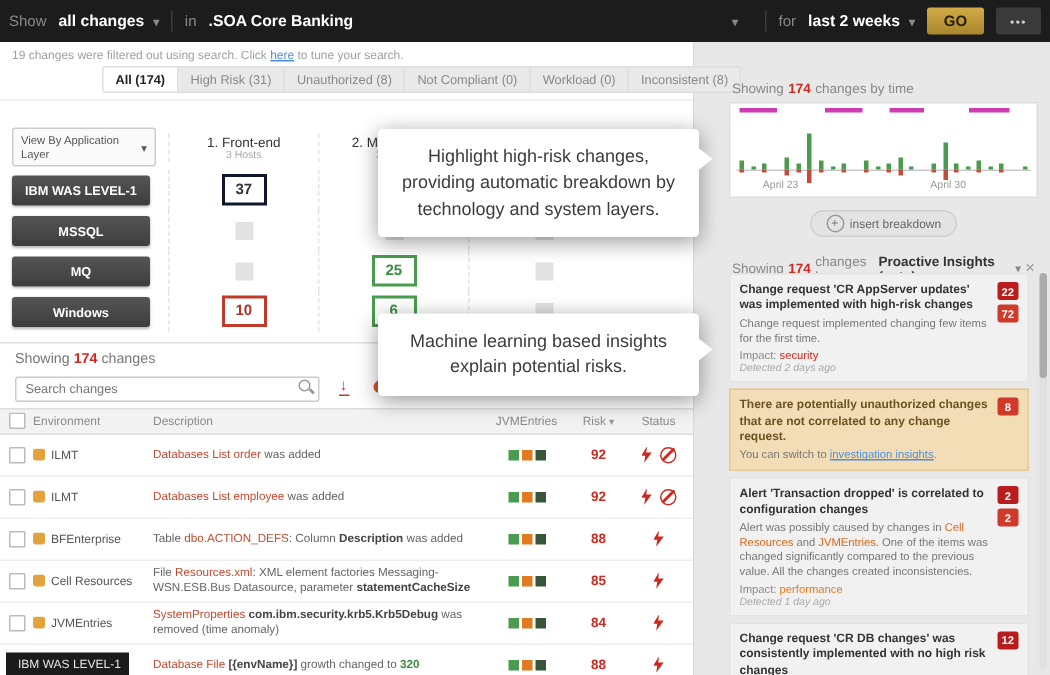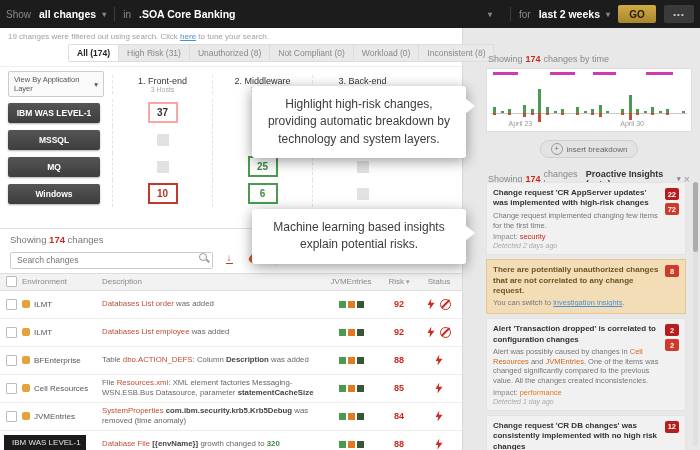--- a/index.html
+++ b/index.html
@@ -23,35 +23,35 @@
   .left-panel{position:absolute;top:28px;left:0;width:463px;bottom:0;background:#fff;
               border-right:1px solid #d8d8d8;box-sizing:border-box}
   .filter-msg{padding:4px 8px 0;font-size:8px;color:#a0a0a0}
   .lnk{color:#4a90d9;text-decoration:underline;cursor:pointer}
   .tabs{display:flex;margin:3px 0 0 68px;background:#e9e9e9;border:1px solid #ddd;width:max-content;border-radius:2px}
   .tab{font-size:8.5px;color:#888;padding:3px 8px;cursor:pointer;border-right:1px solid #ddd;white-space:nowrap}
   .tab.active{background:#fff;color:#222;font-weight:bold}
   .tab:last-child{border-right:none}
 
   
-  .matrix{border-top:1px solid #eee;margin-top:4px;padding-top:2px}
+  .matrix{border-top:1px solid #eee;margin-top:4px;padding-top:16px}
   .mheader{display:grid;grid-template-columns:112px 100px 100px 100px;align-items:center}
   .viewby{display:flex;align-items:center;justify-content:space-between;margin:2px 8px;border:1px solid #ccc;
           background:#fafafa;font-size:7.5px;color:#555;padding:3px 5px;border-radius:2px;cursor:pointer}
   .mcol{text-align:center;border-left:1px dashed #e3e3e3;padding:1px 0}
   .mcol-title{font-size:9px;font-weight:normal;color:#333}
   .mcol-sub{font-size:7px;color:#aaa}
   .mrow{display:grid;grid-template-columns:112px 100px 100px 100px;align-items:center;height:27px}
   .mlabel{background:linear-gradient(#555,#3d3d3d);color:#fff;font-size:8.5px;font-weight:bold;display:flex;
           align-items:center;justify-content:center;height:20px;margin:0 12px 0 8px;border-radius:2px;
           cursor:pointer;box-shadow:0 1px 2px rgba(0,0,0,.3);white-space:nowrap;overflow:hidden}
   .mcellwrap{display:flex;align-items:center;justify-content:center;border-left:1px dashed #e3e3e3;height:27px}
   .mcell{width:26px;height:17px;background:#fff;display:flex;align-items:center;justify-content:center;
          font-size:10px;font-weight:bold;cursor:pointer}
-  .mcell.neutral{border:2px solid #fca5a5;color:#333}
+  .mcell.neutral{border:2px solid #0f172a;color:#333}
   .mcell.good{border:2px solid #4a9b4f;color:#3c8c41}
   .mcell.bad{border:2px solid #c0392b;color:#b03425}
   .mcell-empty{width:12px;height:12px;background:#e2e2e2}
 
   
   .changes{position:absolute;top:200px;left:0;right:0;bottom:0;border-top:1px solid #e0e0e0;background:#fff;overflow:hidden}
   .changes-head{padding:5px 10px 2px;font-size:9.5px;color:#777}
   .count-red{color:#cc2a1e;font-weight:bold}
   .toolbar{display:flex;align-items:center;gap:8px;padding:2px 10px 4px}
   .searchbox{position:relative;width:203px}

